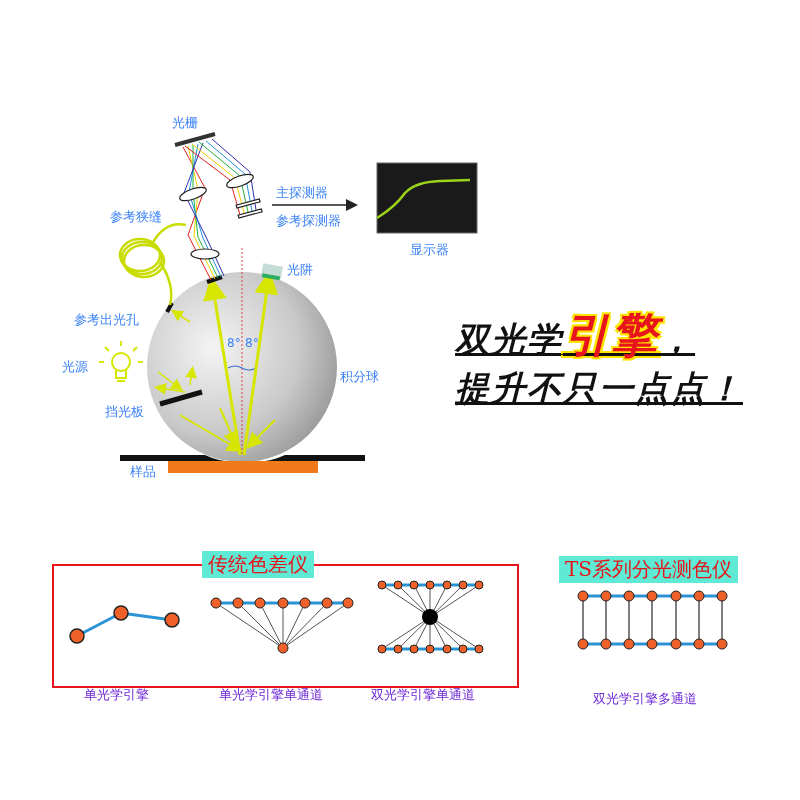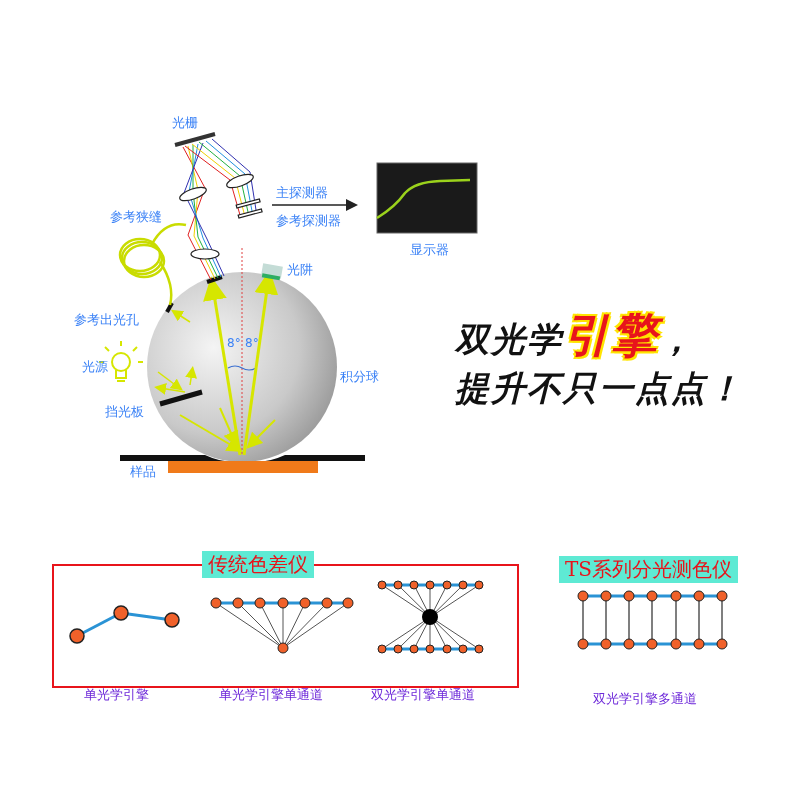--- a/index.html
+++ b/index.html
@@ -1,20 +1,20 @@
 <!DOCTYPE html>
 <html><head>
 <meta charset="utf-8">
 <style>
   html, body { margin:0; padding:0; background:#ffffff; }
   body { width:800px; height:800px; position:relative; overflow:hidden;
          font-family:"DejaVu Sans", sans-serif; }
   .lbl { position:absolute; font-size:13px; color:#3b82f6; white-space:nowrap; }
   .slogan { position:absolute; font-size:34px; font-weight:bold; font-style:italic; color:#111;
-            letter-spacing:2px; white-space:nowrap; }
+            letter-spacing:2px; white-space:nowrap;text-decoration:underline; }
   .slogan .hl { color:#e8141b; font-size:46px;
                 text-shadow: -2px -2px 0 #ffe400, 2px -2px 0 #ffe400, -2px 2px 0 #ffe400, 2px 2px 0 #ffe400; }
   .sec-title { position:absolute; font-family:"DejaVu Serif", serif; font-size:20px; color:#e8141b; white-space:nowrap; background:#5eead4; padding:0 6px; }
   .cap { position:absolute; font-size:13px; color:#6d28d9; white-space:nowrap;margin-top:25px; }
   svg { position:absolute; left:0; top:0; }
 </style>
 </head>
 <body>
 
 <svg width="800" height="800">
@@ -212,21 +212,21 @@
   </g>
 </svg>
 
 <div class="lbl" style="left:172px;top:114px;">光栅</div>
 <div class="lbl" style="left:110px;top:208px;">参考狭缝</div>
 <div class="lbl" style="left:276px;top:184px;">主探测器</div>
 <div class="lbl" style="left:276px;top:212px;">参考探测器</div>
 <div class="lbl" style="left:410px;top:241px;">显示器</div>
 <div class="lbl" style="left:287px;top:261px;">光阱</div>
 <div class="lbl" style="left:74px;top:300px;margin-top:11px;">参考出光孔</div>
-<div class="lbl" style="left:62px;top:358px;margin-left:20px;">光源</div>
+<div class="lbl" style="left:62px;top:358px;">光源</div>
 <div class="lbl" style="left:105px;top:403px;">挡光板</div>
 <div class="lbl" style="left:340px;top:368px;text-align:right;">积分球</div>
 <div class="lbl" style="left:130px;top:463px;">样品</div>
 <div class="lbl" style="left:227px;top:336px;font-size:12px;">8°</div>
 <div class="lbl" style="left:245px;top:336px;font-size:12px;">8°</div>
 
 <div class="slogan" style="left:455px;top:305px;">
   <span>双光学</span><span class="hl">引擎</span><span>，</span>
 </div>
 <div class="slogan" style="left:455px;top:366px;">提升不只一点点！</div>

